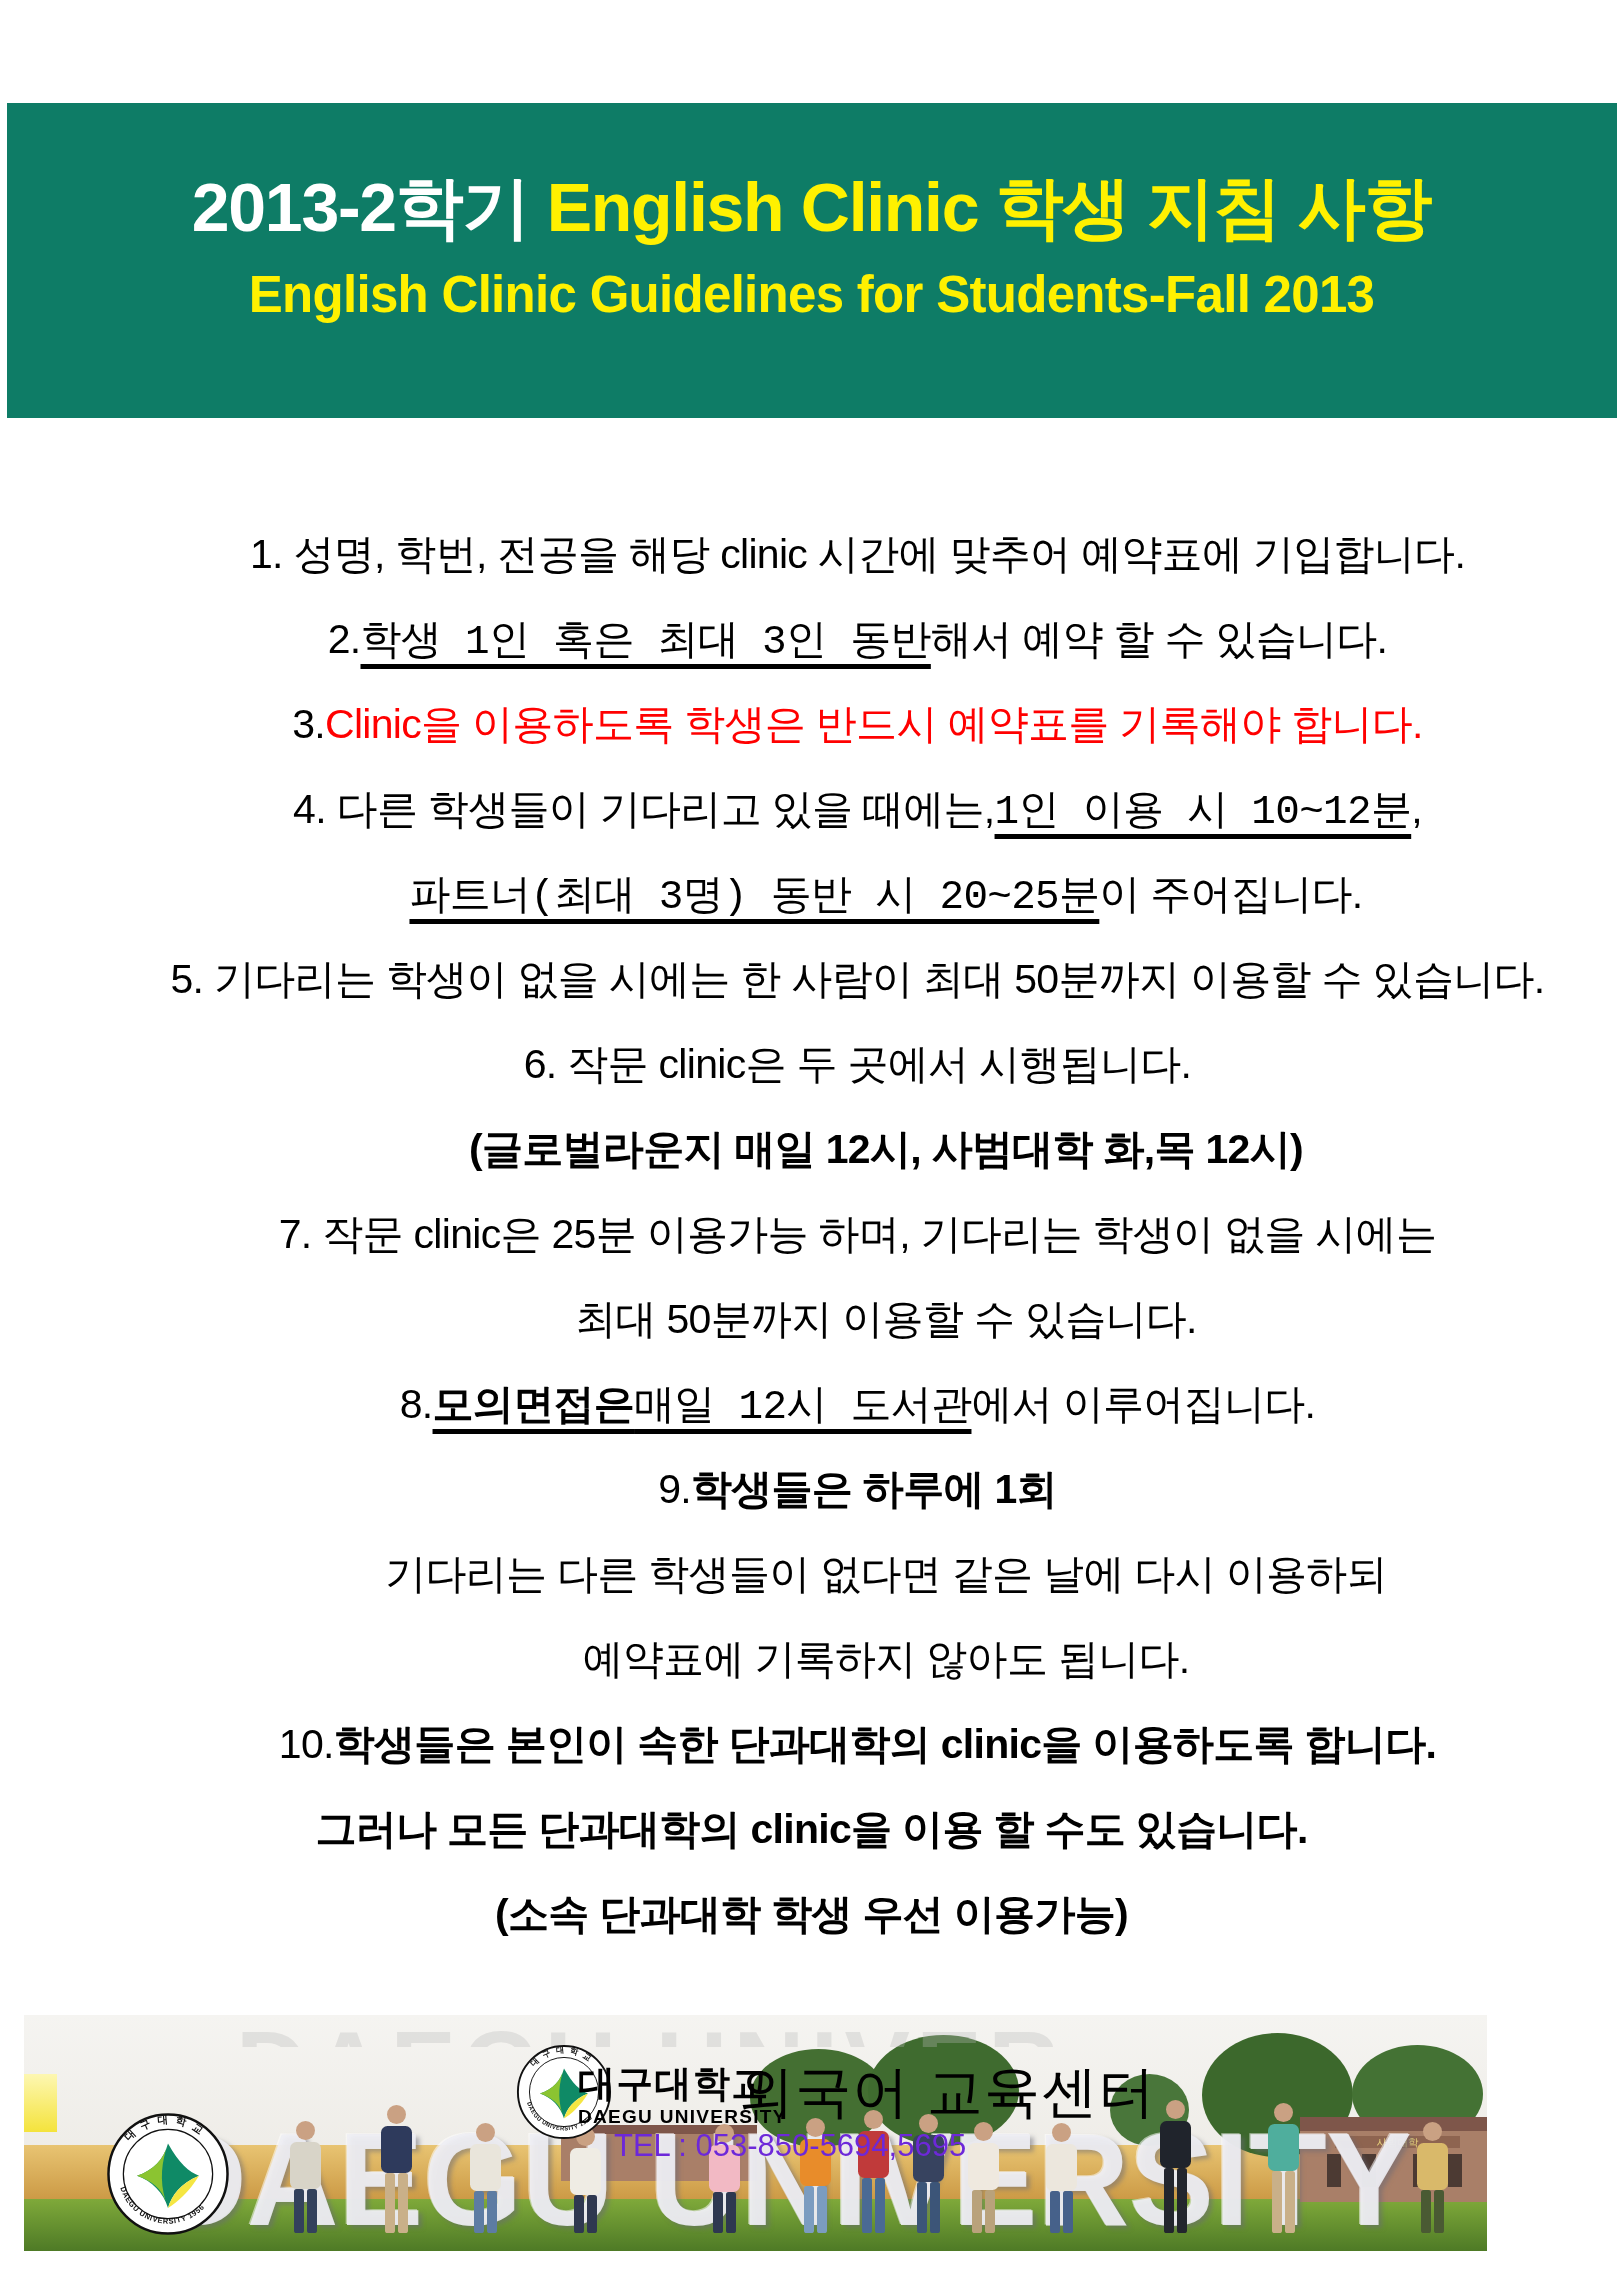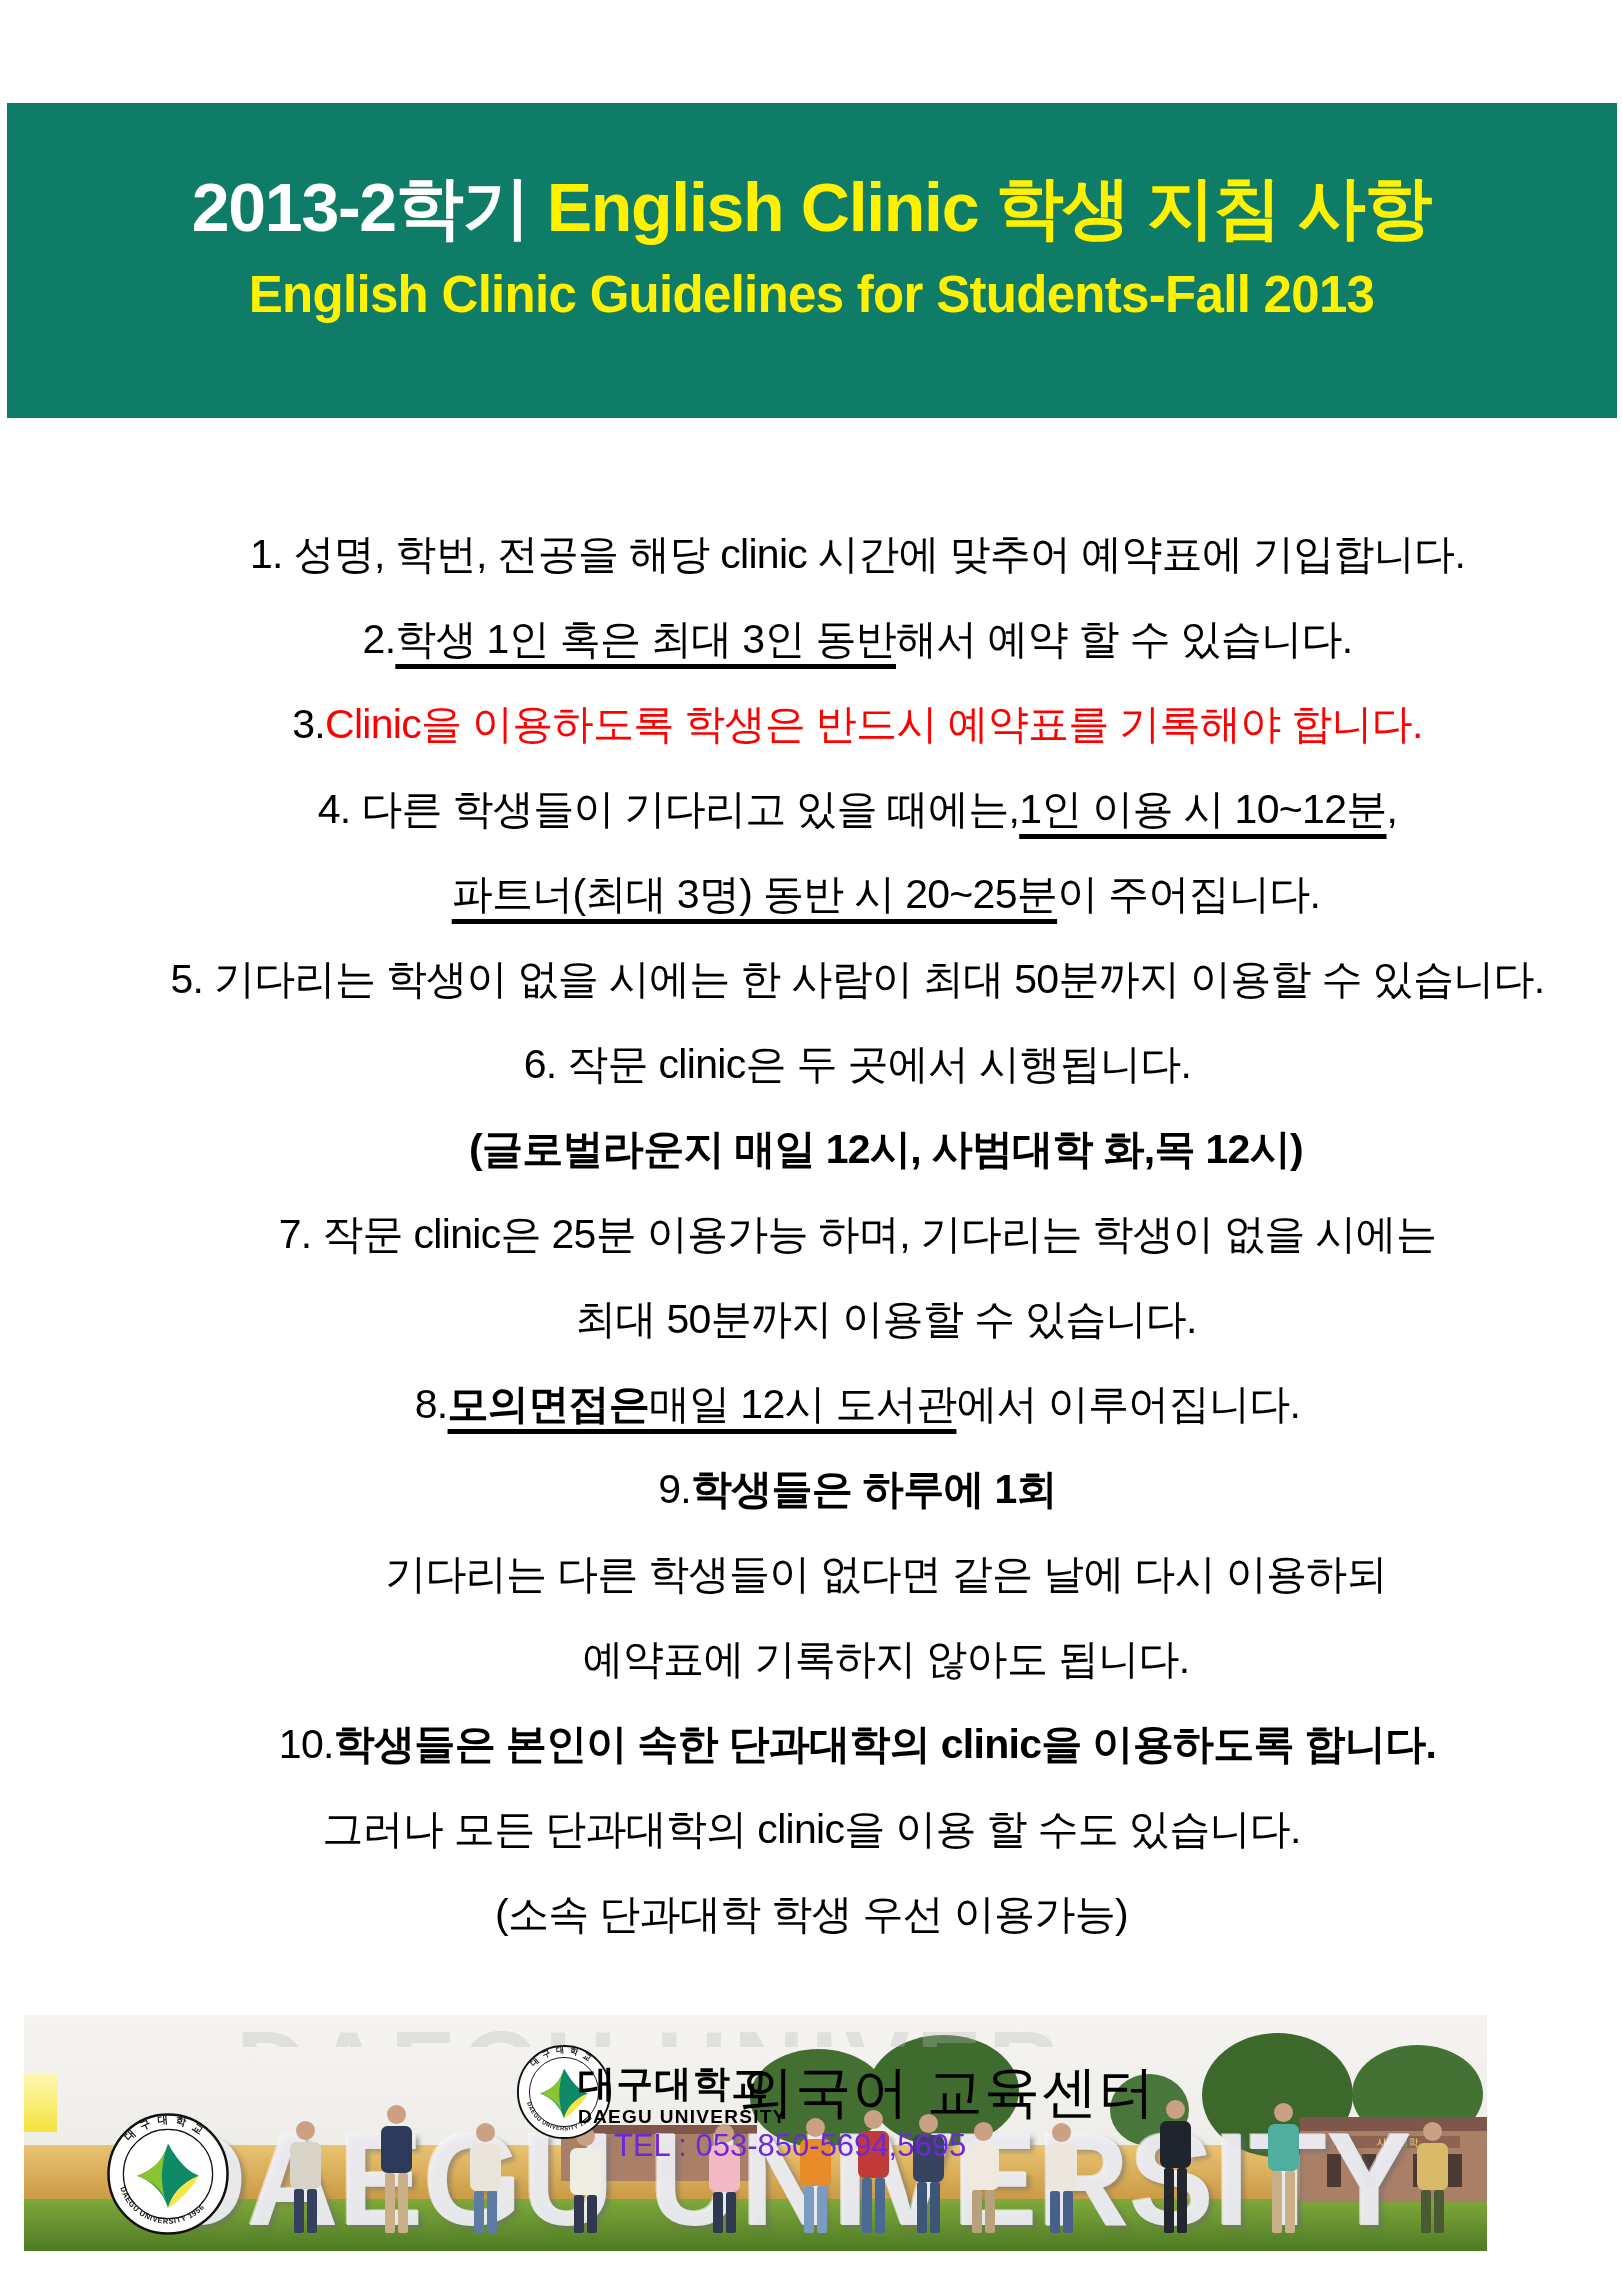--- a/index.html
+++ b/index.html
@@ -23,28 +23,29 @@
   .t-white{color:#ffffff;}
   .t-yellow{color:#fff100;}
   
   .guidelines{position:absolute;left:0;right:0;top:512px;}
   .gline{
     height:85px;display:flex;align-items:center;white-space:nowrap;
     font-size:41px;letter-spacing:-0.7px;justify-content:center;
   }
   .gline.ind0{padding-left:92px;}
   .gline.ind1{padding-left:149px;}
-  .gline.ind2{}
+  .gline.ind2{font-weight:bold;}
   .gline .b{font-weight:700;}
   .gline .r{color:#ff0000;}
   .gline .u{
     text-decoration:underline;
     text-decoration-thickness:4.6px;
     text-underline-offset:10.5px;
     text-decoration-color:#000;
+    font-family:Liberation Mono, monospace;
   }
   
   .photo{
     position:absolute;left:24px;top:2015px;width:1463px;height:236px;
     overflow:hidden;background:#f4f3f0;
   }
   .sky{position:absolute;left:0;top:0;right:0;height:62%;
     background:linear-gradient(#f5f4f1,#eeece7);}
   .wheat{position:absolute;left:0;right:0;top:55%;height:28%;
     background:linear-gradient(#e8c472,#c6913c);}

